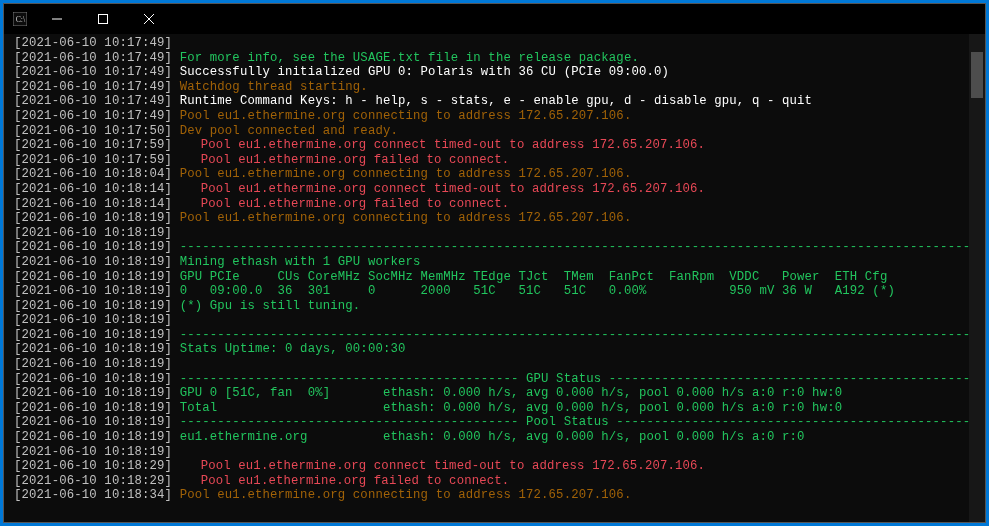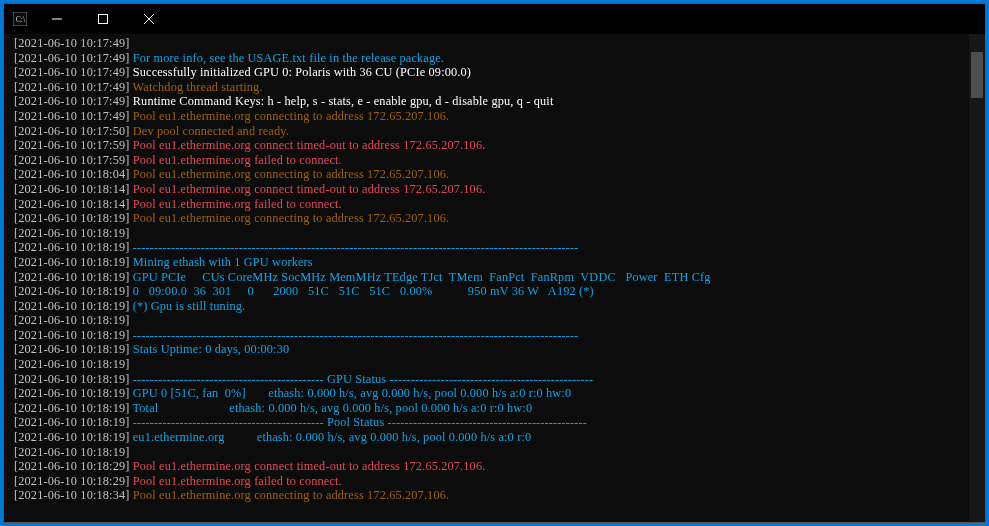--- a/index.html
+++ b/index.html
@@ -57,40 +57,39 @@
   }
   .console {
     flex: 1;
     background: #0c0c0c;
     padding: 2px 4px 2px 10px;
     font-size: 12.3px;
     line-height: 14.6px;
     white-space: pre;
     overflow: hidden;
     letter-spacing: 0.15px;
-    font-family: Liberation Serif, serif;
   }
   .scrollbar {
     width: 16px;
     background: #171717;
     position: relative;
   }
   .scroll-thumb {
     position: absolute;
     top: 18px;
     left: 2px;
     width: 12px;
     height: 46px;
     background: #4d4d4d;
   }
   .ln { display: block; }
   .ts { color: #c0c0c0; }
-  .cyan { color: #0ea5e9; }
+  .cyan { color: #22c55e; }
   .green { color: #ffffff; }
-  .red { color: #e74856; }
+  .red { color: #e74856; margin-left: 21px; }
   .white { color: #a16207; }
 </style>
 </head>
 <body>
 
 <div class="window">
   <div class="titlebar">
     <span class="icon">
       <svg viewBox="0 0 16 16">
           <rect x="0" y="0" width="16" height="16" fill="#0c0c0c" stroke="#888" stroke-width="1"></rect>

